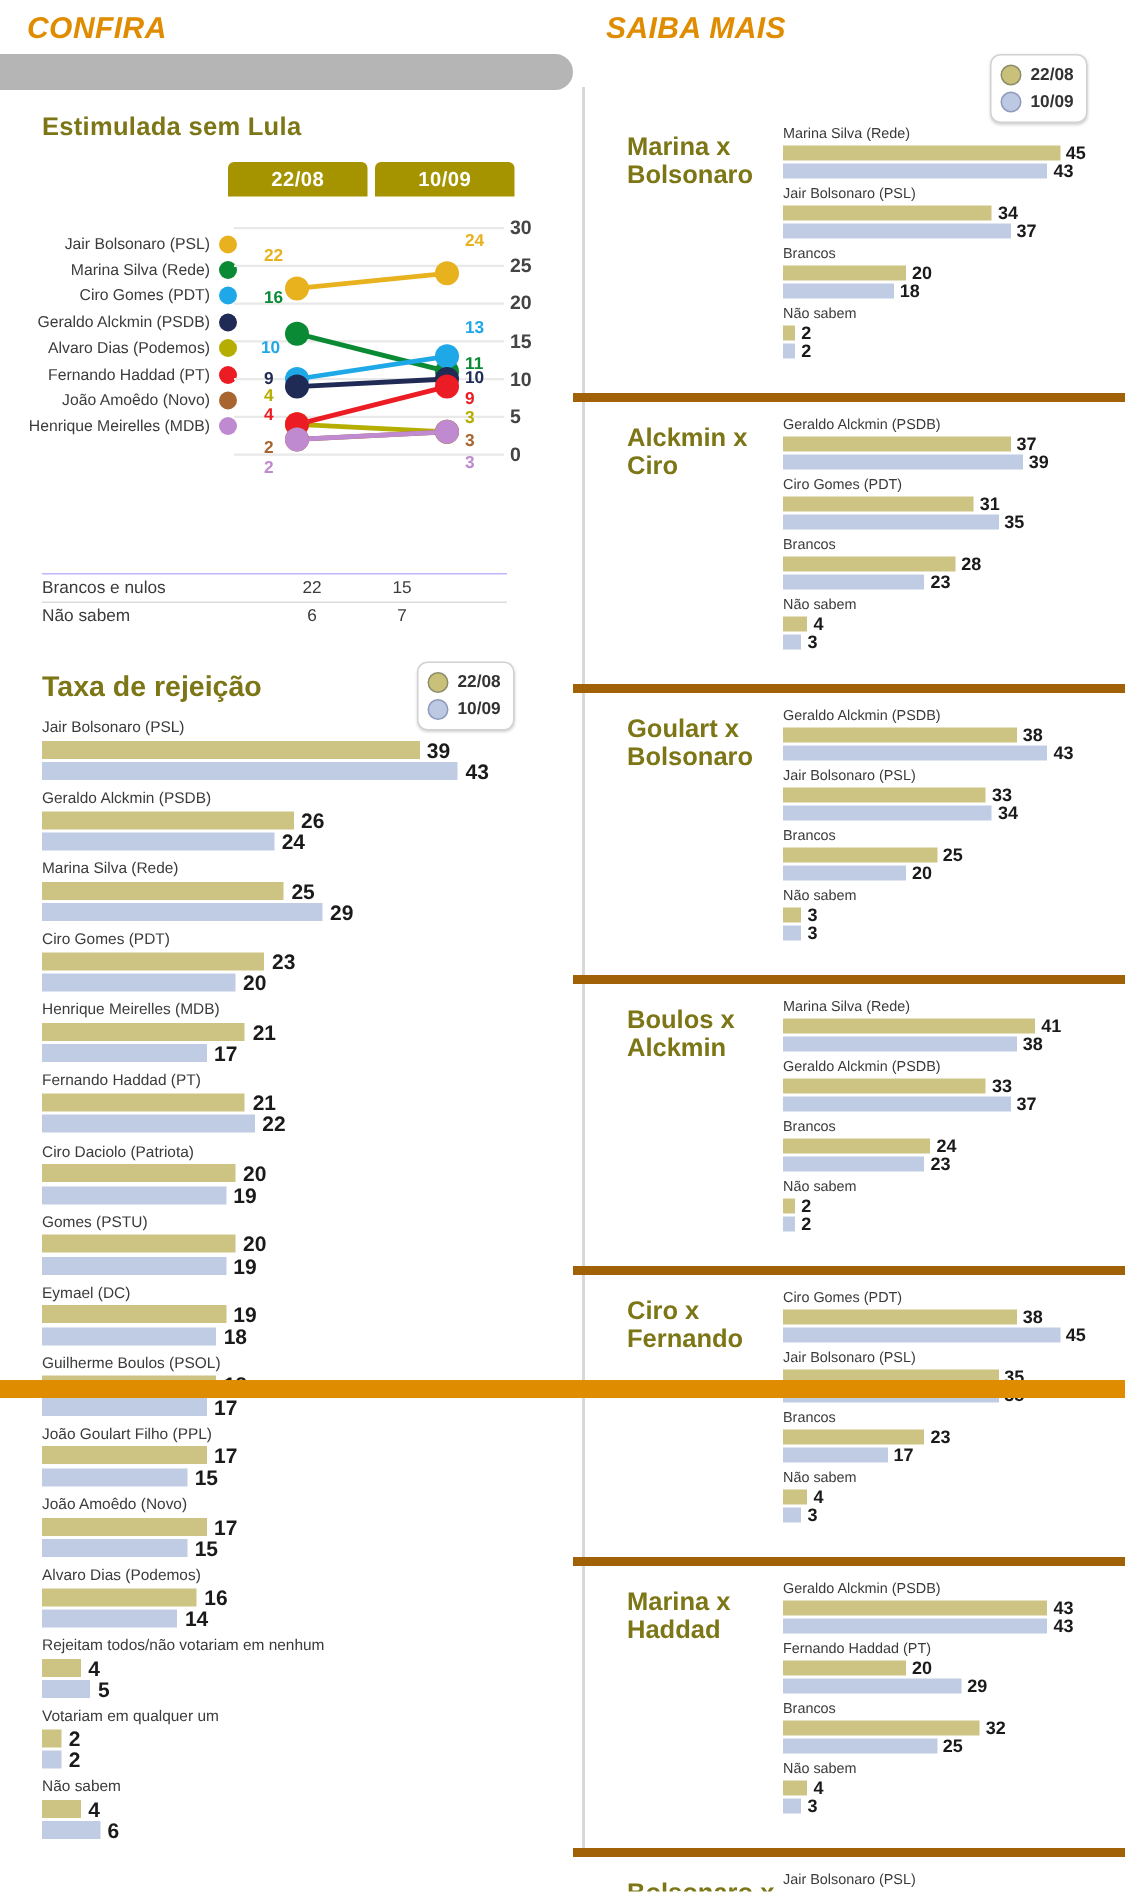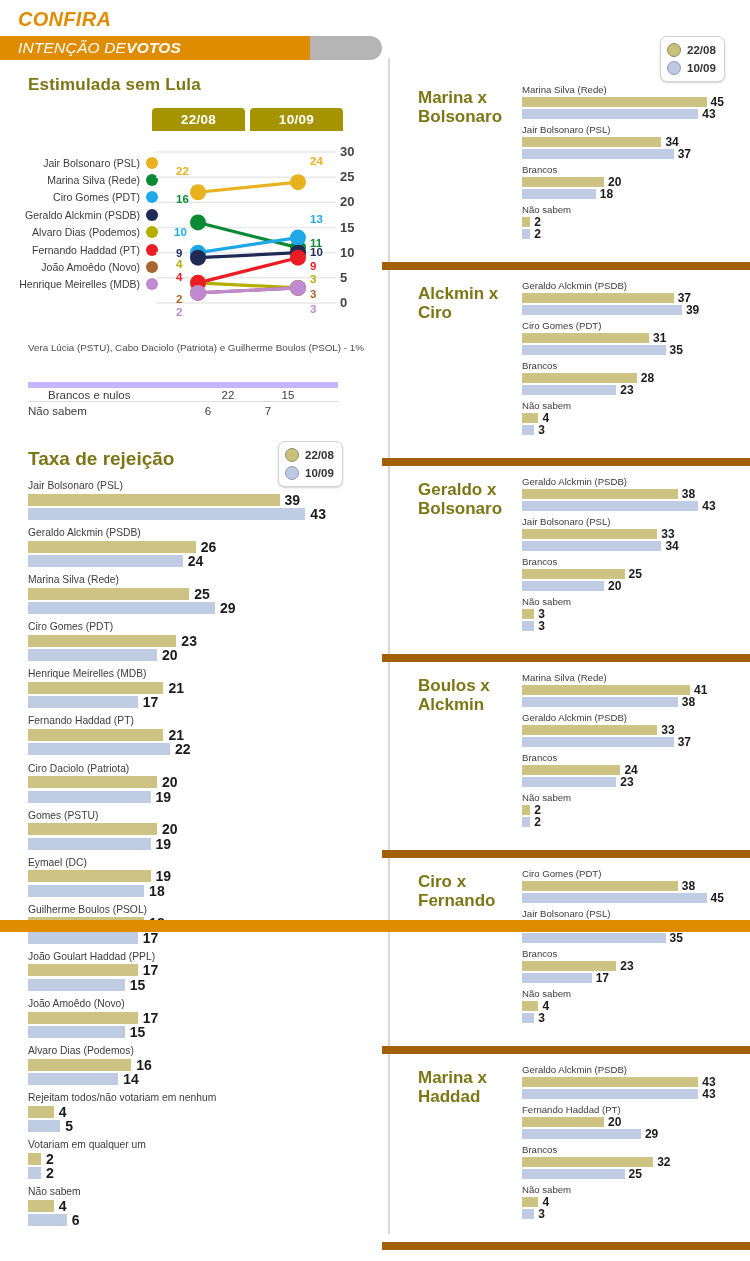--- a/index.html
+++ b/index.html
@@ -56,21 +56,21 @@
   .lc-legend .dot { width:12px; height:12px; border-radius:50%; flex:0 0 auto; }
 
   .plot { position:absolute; left:156px; top:0; width:180px; height:185px; }
   .ylab { position:absolute; left:340px; font-size:13px; color:#444; font-weight:bold; }
   .lc-svg { position:absolute; left:0; top:0; }
   .lcval { position:absolute; font-size:11.5px; font-weight:bold; white-space:nowrap; }
 
   .notes { position:absolute; left:28px; top:341px; font-size:9.8px; color:#4a4a4a; line-height:13.5px; }
   .minitable { position:absolute; left:28px; top:382px; width:310px; font-size:11.5px; color:#3b3b3b; }
   .minitable .r  { display:flex; height:19px; align-items:center; border-top:1px solid #dcdcdc; }
-  .minitable .r:first-child { border-top:6px solid #c4b5fd;justify-content:center; }
+  .minitable .r:first-child { border-top:1px solid #c4b5fd; }
   .minitable .c0 { width:150px; }
   .minitable .c1 { width:60px; text-align:center; }
   .minitable .c2 { width:60px; text-align:center; }
 
   
   .datepill {
     position:absolute; background:#fff; border:1px solid #d2d2d2; border-radius:7px;
     padding:4px 8px 4px 6px; box-shadow:0 1px 2px rgba(0,0,0,.18);
   }
   .datepill .dr { display:flex; align-items:center; gap:6px; height:18px; }
@@ -86,21 +86,21 @@
   .rej-name { font-size:10.3px; color:#3b3b3b; margin-bottom:2px; white-space:nowrap; }
   .barline  { display:flex; align-items:center; height:13px; margin-bottom:1.5px; }
   .bar      { height:12px; }
   .bar.a    { background:#cdc483; }
   .bar.b    { background:#c0cbe4; }
   .bval     { font-size:14px; font-weight:bold; color:#1a1a1a; margin-left:5px; }
 
   
   .groups { position:absolute; left:0; top:74px; width:368px; }
   .grp { position:relative; padding-top:10px; }
-  .grp + .grp { border-top:8px solid #a16207; margin-top:8px; }
+  .grp + .grp { border-top:6px solid #a16207; margin-top:8px; }
   .grp-title {
     position:absolute; left:36px; top:14px; width:100px;
     font-size:17px; font-weight:bold; color:#7c7616; line-height:19px;
   }
   .grp-bars { margin-left:140px; width:216px; padding-bottom:10px; }
   .g-item { margin-bottom:5px; }
   .g-name { font-size:9.6px; color:#3b3b3b; margin-bottom:1px; white-space:nowrap; }
   .g-line { display:flex; align-items:center; height:11px; margin-bottom:1px; }
   .g-bar  { height:10px; }
   .g-bar.a{ background:#cdc483; }
@@ -113,24 +113,20 @@
 <body>
 
 <div class="page">
 
   <div class="col-left left">
 
     <div class="kicker">CONFIRA</div>
 
     <div class="hbar-wrap">
       <div class="hbar-grey"></div>
-      <div class="hbar-orange">
-        <span class="thin">INTENÇÃO DE </span>
-          <span>VOTOS</span>
-      </div>
     </div>
 
     <div class="sec-title" style="position:absolute; left:28px; top:75px;">Estimulada sem Lula</div>
 
     <div class="tabs" style="left:152px; top:108px;">
       <div class="tab">22/08</div>
       <div class="tab">10/09</div>
     </div>
 
     <div class="linechart">
@@ -226,21 +222,20 @@
           <div class="lcval" style="color: rgb(236, 28, 36); left: 176px; top: 130.867px;">4</div>
           <div class="lcval" style="color: rgb(236, 28, 36); left: 310px; top: 119.7px;">9</div>
           <div class="lcval" style="color: rgb(168, 101, 47); left: 176px; top: 152.933px;">2</div>
           <div class="lcval" style="color: rgb(168, 101, 47); left: 310px; top: 147.9px;">3</div>
           <div class="lcval" style="color: rgb(192, 138, 208); left: 176px; top: 165.933px;">2</div>
           <div class="lcval" style="color: rgb(192, 138, 208); left: 310px; top: 162.9px;">3</div>
         </div>
     </div>
 
     <div class="notes">
-      <div>Vera Lúcia (PSTU), Cabo Daciolo (Patriota) e Guilherme Boulos (PSOL) - 1%</div>
     </div>
 
     <div class="minitable" id="mini-table">
         <div class="r">
           <div class="c0">Brancos e nulos</div>
           <div class="c1">22</div>
           <div class="c2">15</div>
         </div>
         <div class="r">
           <div class="c0">Não sabem</div>
@@ -367,21 +362,21 @@
           <div class="barline">
             <div class="bar a" style="width: 116.1px;"></div>
             <div class="bval">18</div>
           </div>
           <div class="barline">
             <div class="bar b" style="width: 109.65px;"></div>
             <div class="bval">17</div>
           </div>
         </div>
         <div class="rej-item">
-          <div class="rej-name">João Goulart Haddad (PPL)</div>
+          <div class="rej-name">João Goulart Filho (PPL)</div>
           <div class="barline">
             <div class="bar a" style="width: 109.65px;"></div>
             <div class="bval">17</div>
           </div>
           <div class="barline">
             <div class="bar b" style="width: 96.75px;"></div>
             <div class="bval">15</div>
           </div>
         </div>
         <div class="rej-item">
@@ -439,20 +434,21 @@
             <div class="bval">6</div>
           </div>
         </div>
       </div>
   </div>
 
   <div class="col-divider"></div>
 
   <div class="col-right right">
 
+    <div class="kicker r">SAIBA MAIS</div>
 
 
     <div class="datepill" style="left:278px; top:36px;">
       <div class="dr">
         <span class="circ c-a"></span>
         <span class="dl">22/08</span>
       </div>
       <div class="dr">
         <span class="circ c-b"></span>
         <span class="dl">10/09</span>
@@ -552,21 +548,21 @@
                 <div class="g-val">4</div>
               </div>
               <div class="g-line">
                 <div class="g-bar b" style="width: 12.3px;"></div>
                 <div class="g-val">3</div>
               </div>
             </div>
           </div>
         </div>
         <div class="grp">
-          <div class="grp-title">Geraldo x Bolsonaro</div>
+          <div class="grp-title">Goulart x Bolsonaro</div>
           <div class="grp-bars">
             <div class="g-item">
               <div class="g-name">Geraldo Alckmin (PSDB)</div>
               <div class="g-line">
                 <div class="g-bar a" style="width: 155.8px;"></div>
                 <div class="g-val">38</div>
               </div>
               <div class="g-line">
                 <div class="g-bar b" style="width: 176.3px;"></div>
                 <div class="g-val">43</div>

